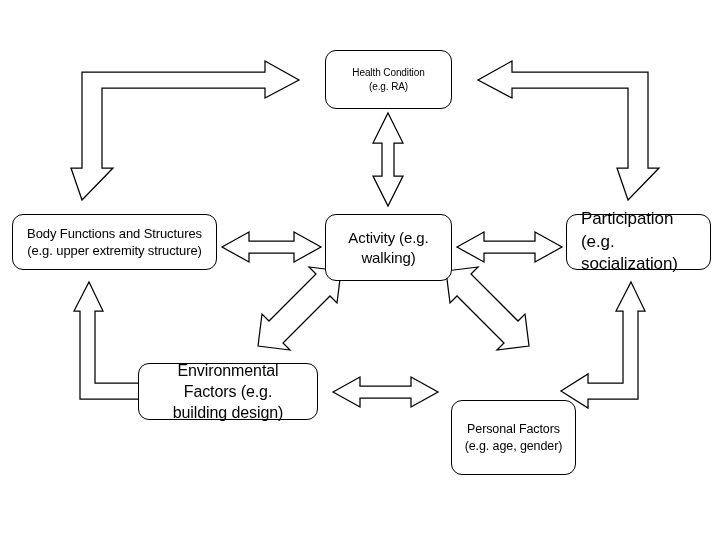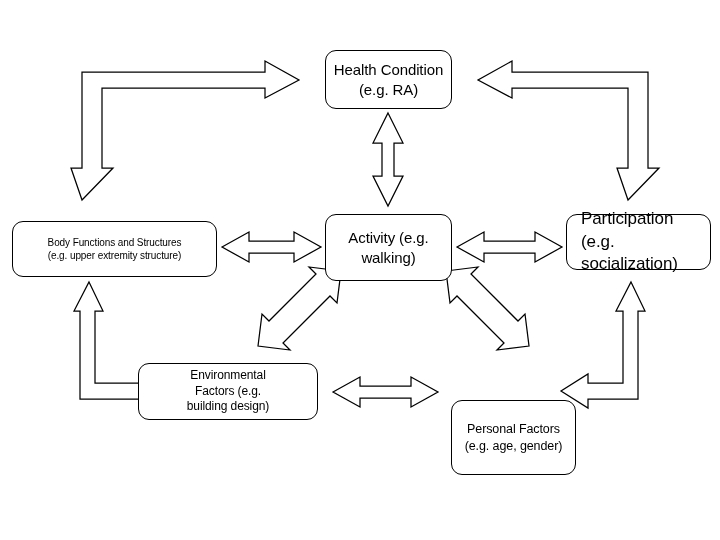--- a/index.html
+++ b/index.html
@@ -36,25 +36,25 @@
     color: #000000;
     line-height: 1.32;
     letter-spacing: -0.1px;
     z-index: 5;
   }
   .node-label {
     display: block;
     white-space: pre-line;
     padding: 0 6px;
   }
-  .n-health       { left: 325px; top: 50px;  width: 127px; height: 59px;  font-size: 15px; }
-  .n-body         { left: 12px;  top: 214px; width: 205px; height: 56px;  font-size: 10px; margin-top: 7px; }
+  .n-health       { left: 325px; top: 50px;  width: 127px; height: 59px;  font-size: 10px; }
+  .n-body         { left: 12px;  top: 214px; width: 205px; height: 56px;  font-size: 13px; }
   .n-activity     { left: 325px; top: 214px; width: 127px; height: 67px;  font-size: 15px;   }
   .n-participation{ left: 566px; top: 214px; width: 145px; height: 56px;  font-size: 17px; }
-  .n-environment  { left: 138px; top: 363px; width: 180px; height: 57px;  font-size: 12px; }
+  .n-environment  { left: 138px; top: 363px; width: 180px; height: 57px;  font-size: 16px; }
   .n-personal     { left: 451px; top: 363px; width: 125px; height: 75px;  font-size: 12.5px; margin-top: 37px; }
   .n-participation .node-label { text-align: left; padding-left: 14px; }
   .arrow-shape {
     fill: #ffffff;
     stroke: #000000;
     stroke-width: 1.25;
     stroke-linejoin: miter;
   }
 </style>
 </head>

